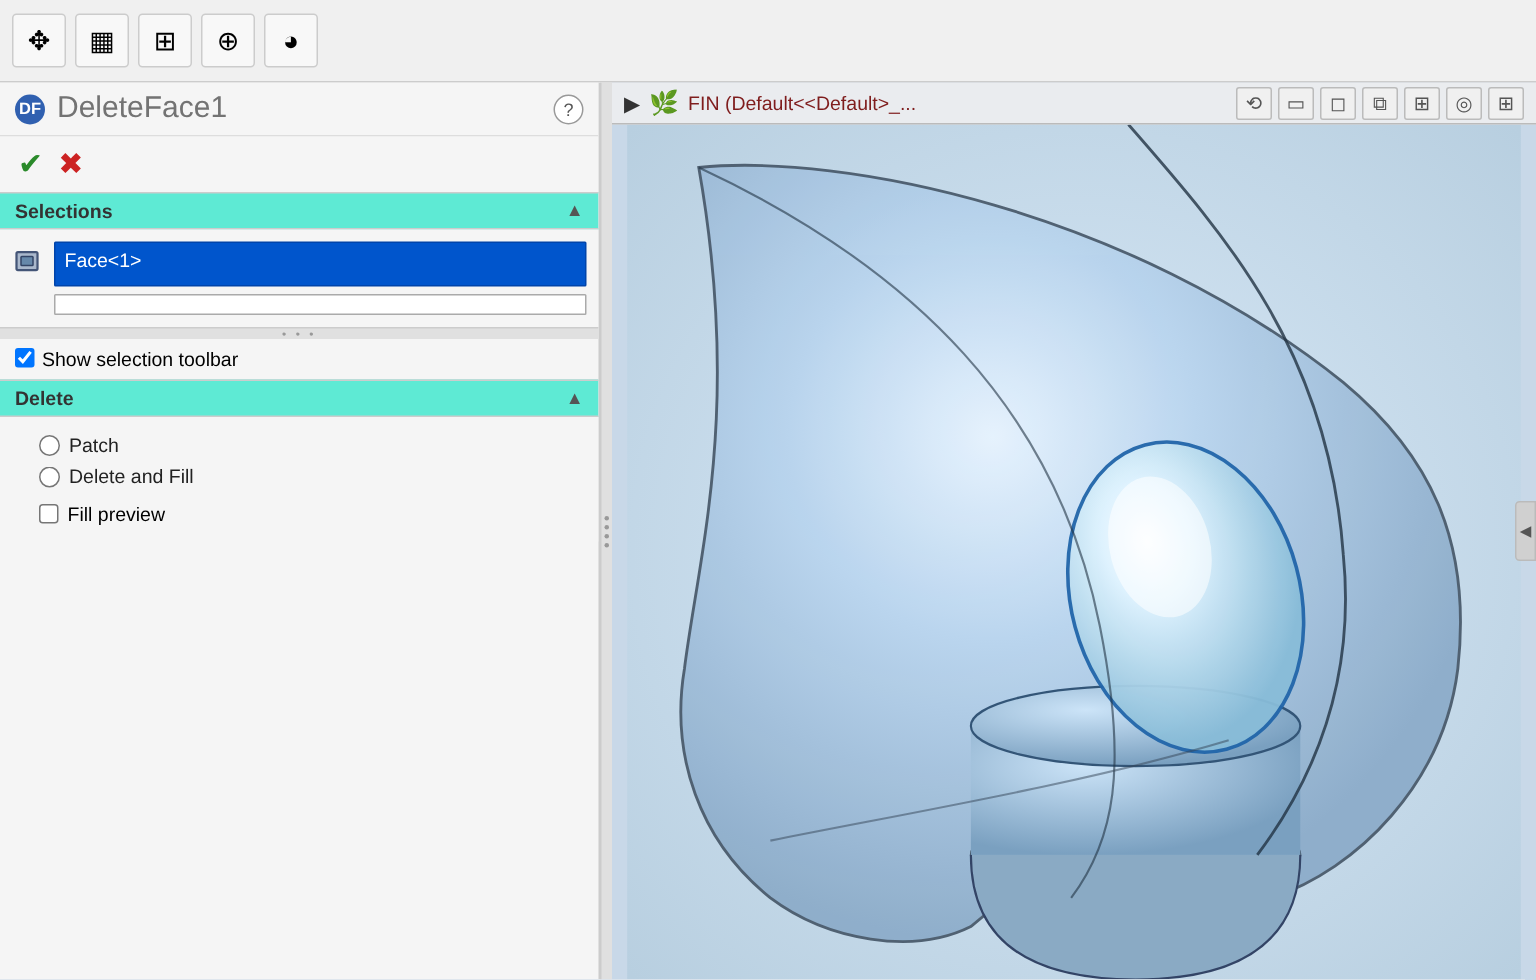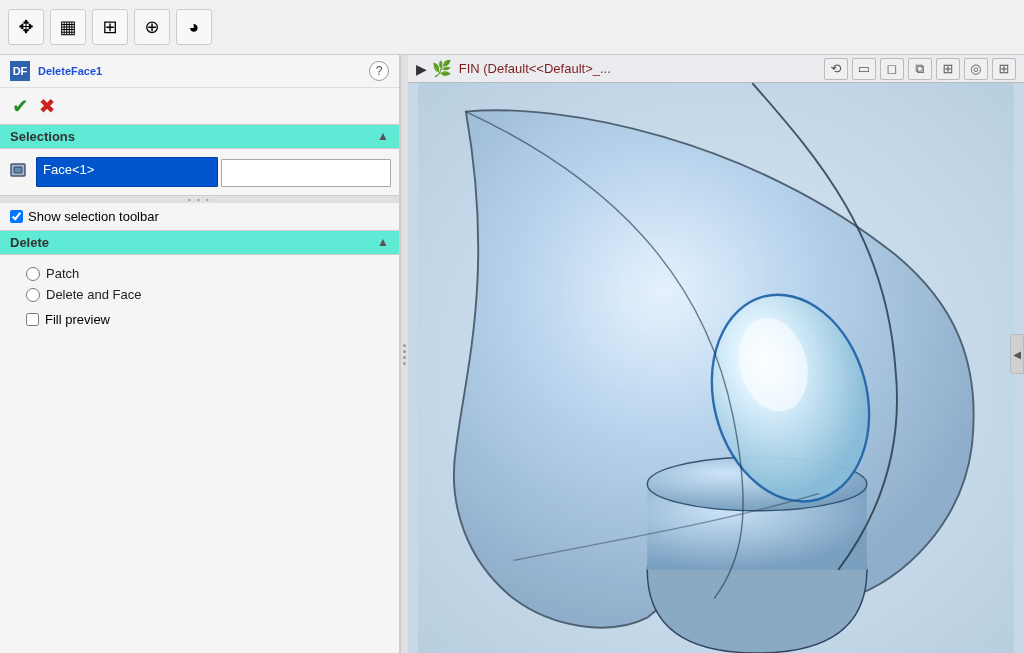--- a/index.html
+++ b/index.html
@@ -52,28 +52,28 @@
       border-bottom: 1px solid #ddd;
     }
     .panel-title-row {
       display: flex;
       align-items: center;
       gap: 8px;
     }
     .panel-icon {
       width: 20px; height: 20px;
       background: #3060b0;
-      border-radius: 0;
+      border-radius: 10px;
       display: flex; align-items: center; justify-content: center;
       color: white; font-size: 11px; font-weight: bold;
     }
     .panel-title {
-      font-size: 11px;
-      font-weight: 700;
-      color: #1d4ed8;
+      font-size: 20px;
+      font-weight: 400;
+      color: #737373;
     }
     .help-btn {
       width: 20px; height: 20px;
       border: 1px solid #999;
       border-radius: 50%;
       background: #fff;
       font-size: 12px;
       display: flex; align-items: center; justify-content: center;
       cursor: pointer;
       color: #555;
@@ -159,21 +159,20 @@
       border-top: 1px solid #ccc;
       cursor: ns-resize;
       display: flex; align-items: center; justify-content: center;
     }
     .resize-dots {
       color: #999; font-size: 8px; letter-spacing: 2px;
     }
 
     .toolbar-checkbox-row {
       display: flex;
-      align-items: center;
       gap: 5px;
       padding: 6px 10px;
     }
     .toolbar-checkbox-row input[type=checkbox] {
       width: 13px; height: 13px;
     }
 
     
     .options-area {
       padding: 8px 10px;
@@ -347,21 +346,21 @@
     </div>
 
     <div class="selections-area">
       <div class="selection-row">
         <div class="face-icon">
           <svg width="20" height="20" viewBox="0 0 20 20">
             <rect x="2" y="4" width="14" height="12" rx="1" fill="#aab8cc" stroke="#445577" stroke-width="1.5"></rect>
             <rect x="5" y="7" width="8" height="6" rx="0.5" fill="#6688aa" stroke="#334466" stroke-width="1"></rect>
           </svg>
         </div>
-        <div style="flex:1; display:flex; flex-direction:row; gap:3px;justify-content:space-between;">
+        <div style="flex:1; display:flex; flex-direction:column; gap:3px;justify-content:space-between;">
           <div class="selection-input">Face&lt;1&gt;</div>
           <div class="selection-input-empty"></div>
         </div>
       </div>
     </div>
 
     <div class="resize-handle">
       <span class="resize-dots">• • •</span>
     </div>
 
@@ -375,21 +374,21 @@
       <span class="collapse-arrow">▲</span>
     </div>
 
     <div class="options-area">
       <div class="radio-row">
         <input type="radio" id="opt-delete" name="delete-option" style="">
         <label for="opt-delete" class="radio-label">Patch</label>
       </div>
       <div class="radio-row">
         <input type="radio" id="opt-fill" name="delete-option" style="">
-        <label for="opt-fill" class="radio-label">Delete and Face</label>
+        <label for="opt-fill" class="radio-label">Delete and Fill</label>
       </div>
       <div class="checkbox-row">
         <input type="checkbox" id="showPreview" style="">
         <label for="showPreview">Fill preview</label>
       </div>
     </div>
 
   </div>
 
   <div class="panel-splitter">

